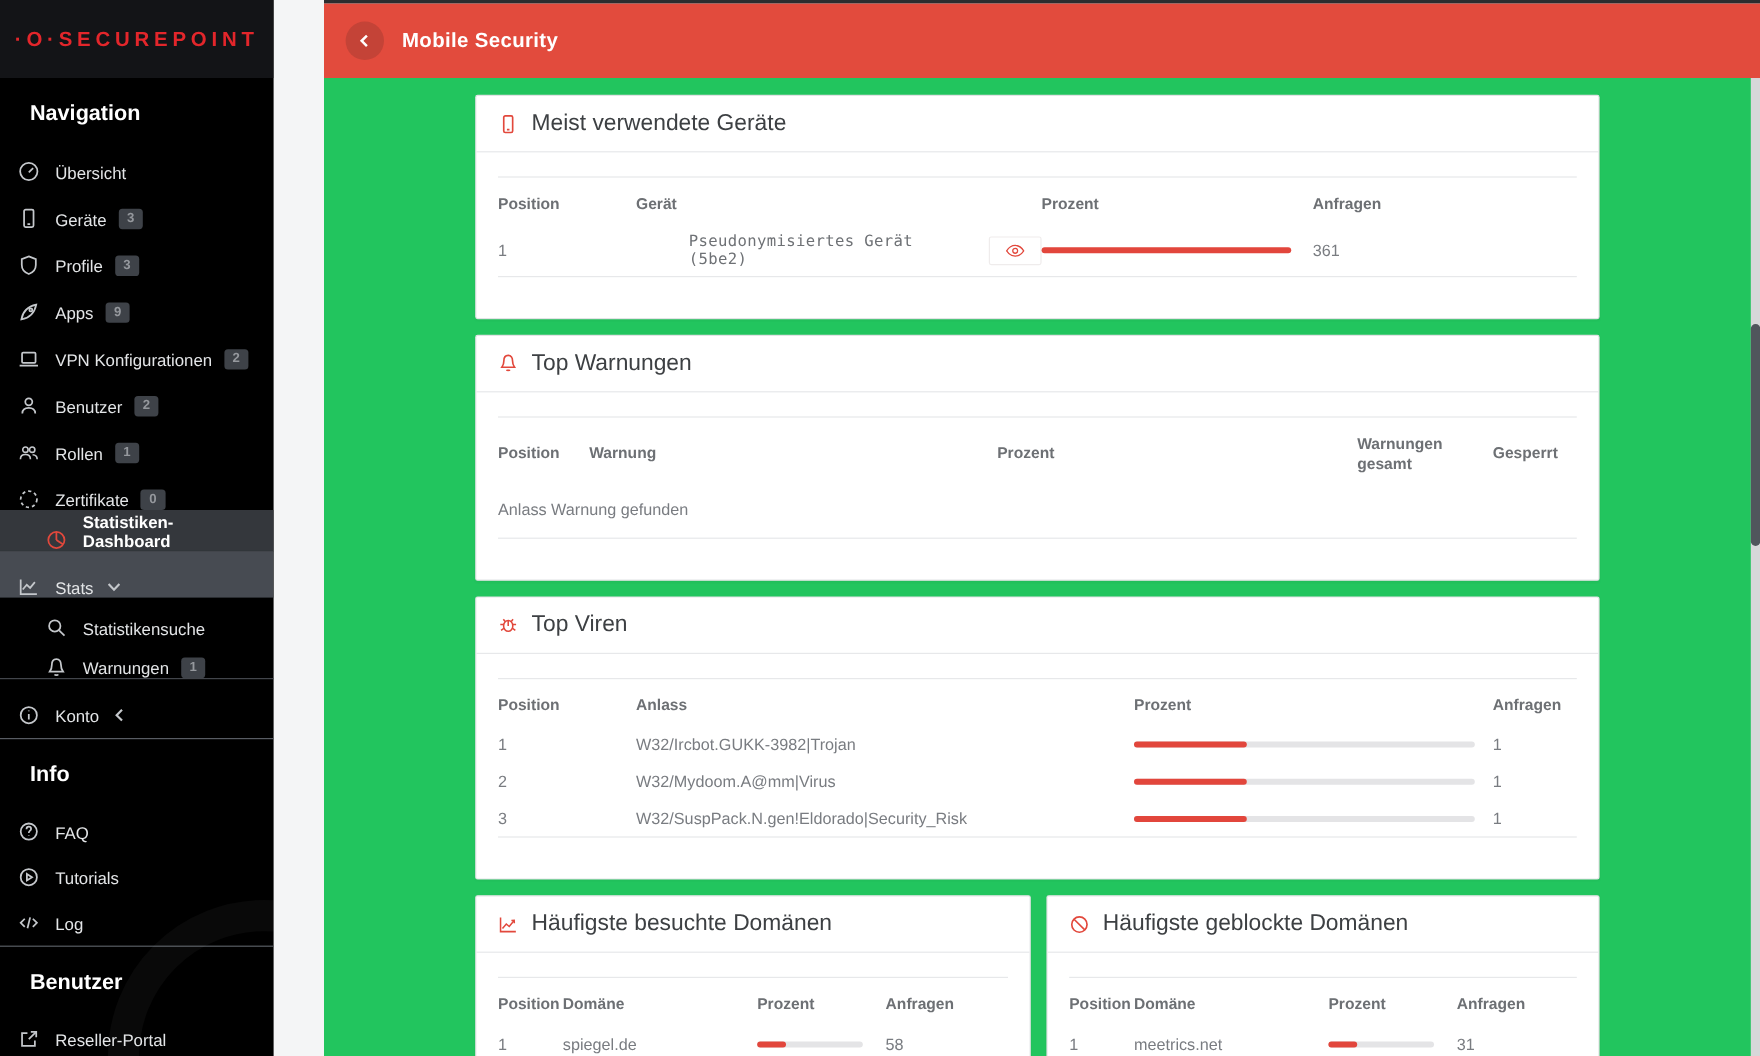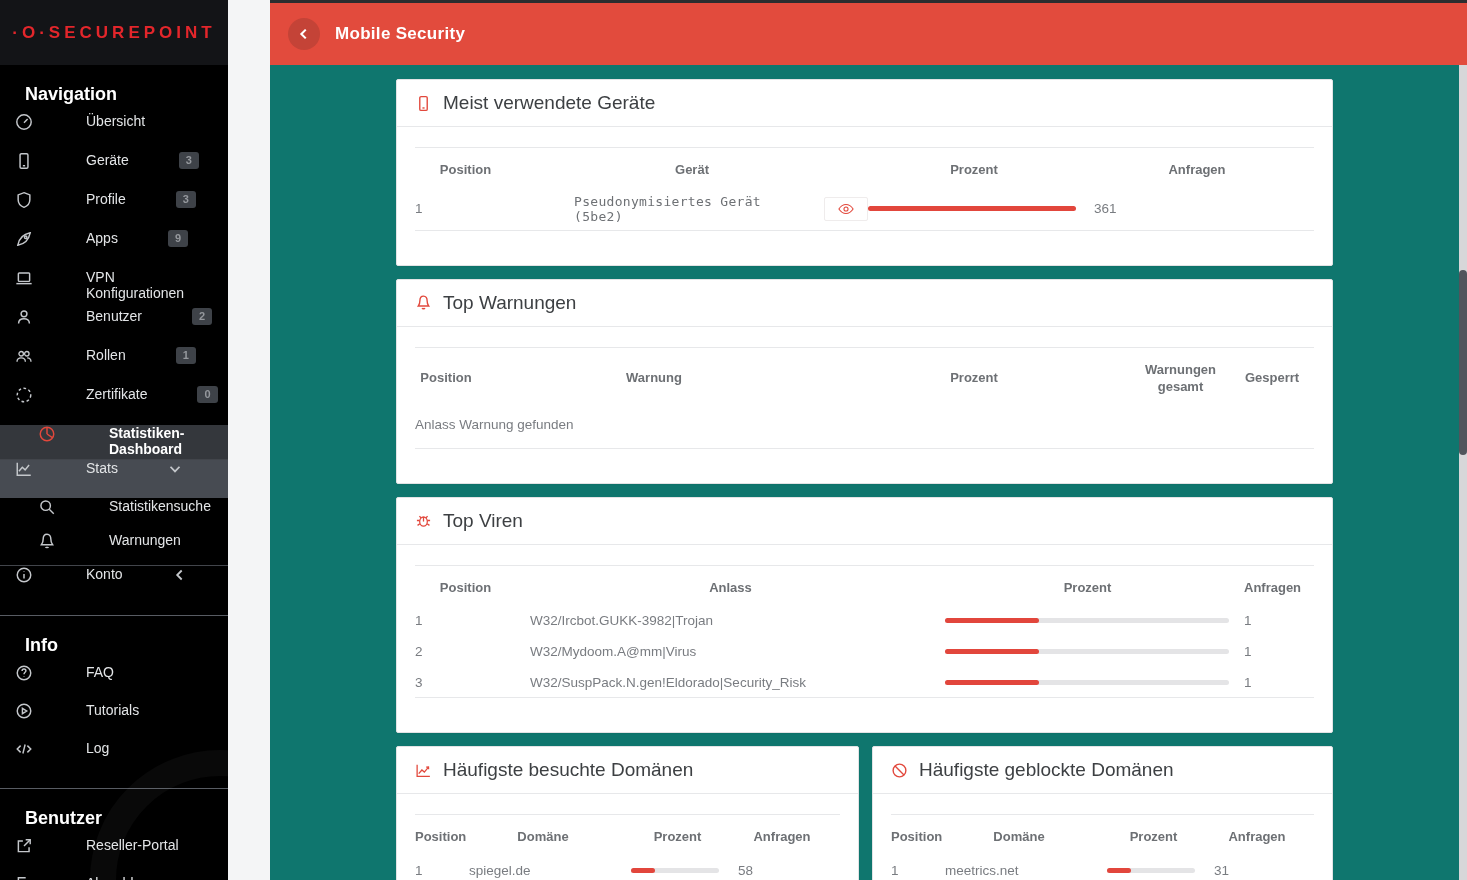--- a/index.html
+++ b/index.html
@@ -4,21 +4,21 @@
 <style>
   * { margin:0; padding:0; box-sizing:border-box; }
   html,body { width:1467px; height:880px; overflow:hidden; font-family:"Liberation Sans", sans-serif; background:#f4f5f6; }
 
   
   .sidebar { position:absolute; left:0; top:0; width:228px; height:880px; background:#000000; overflow:hidden; z-index:5; }
   .logo-area { height:65px; background:#131417; display:flex; align-items:center; justify-content:center; }
   .logo-text { color:#e3262b; font-weight:bold; font-size:17px; letter-spacing:4px; }
   .nav-section { padding-top:13px; }
   .nav-section-title { color:#ffffff; font-weight:bold; font-size:18px; padding:6px 15px 8px 25px; }
-  .nav-item { height:39px; display:flex; align-items:flex-start; padding:0 15px; color:#e3e5e7; font-size:14px; font-weight:500; cursor:pointer;gap:40px; }
+  .nav-item { height:39px; display:flex; align-items:flex-end; padding:0 15px; color:#e3e5e7; font-size:14px; font-weight:500; cursor:pointer; }
   .nav-item .i { width:18px; height:18px; color:#c4c7cb; flex:0 0 18px; }
   .nav-item .lbl { margin-left:13px; }
   .badge { margin-left:10px; background:#3e4248; color:#95989d; font-size:11px; line-height:1; padding:3px 7px; border-radius:3px; font-weight:bold; }
   .chev { margin-left:8px; width:12px; height:12px; color:#b9bcc1; }
   .nav-item.stats-row { background:#474b52; border-top:1px solid #42454b; }
   .nav-sub { height:34px; padding-left:38px; }
   .nav-sub.active { background:#34373c; font-weight:bold; color:#ffffff; }
   .nav-sub.active .i { color:#e2483c; }
   .nav-group-end { border-bottom:1px solid #42454b; }
   .nav-sep { border-top:1px solid #585c63; margin-top:10px; }
@@ -26,29 +26,29 @@
   .watermark { position:absolute; left:90px; bottom:-130px; width:260px; height:260px; border:26px solid rgba(255,255,255,0.035); border-radius:50%; pointer-events:none; }
 
   
   .topstrip { position:absolute; left:270px; top:0; width:1197px; height:3px; background:#2c2d2f; z-index:4; }
   .header { position:absolute; left:270px; top:3px; width:1428px; height:62px; background:#e24b3d; display:flex; align-items:center; padding-left:18px; z-index:4; }
   .back-btn { width:32px; height:32px; border-radius:50%; background:#c44337; display:flex; align-items:center; justify-content:center; cursor:pointer; }
   .back-btn svg { width:14px; height:14px; color:#ffffff; }
   .header-title { color:#ffffff; font-size:17px; font-weight:bold; margin-left:15px; letter-spacing:0.3px; }
 
   
-  .content { position:absolute; left:270px; top:65px; width:1197px; height:815px; background:#0f766e; overflow:hidden; }
+  .content { position:absolute; left:270px; top:65px; width:1197px; height:815px; background:#22c55e; overflow:hidden; }
   .cards-wrap { margin-left:126px; width:937px; padding-top:14px; }
   .card { background:#ffffff; border:1px solid #e2e3e5; border-radius:2px; box-shadow:0 1px 2px rgba(0,0,0,0.04); margin-bottom:13px; }
   .card-title { display:flex; align-items:center; gap:11px; padding:12px 18px; border-bottom:1px solid #e7e8ea; font-size:19px; color:#3d4043; }
   .card-title .i { width:17px; height:17px; color:#e2483c; flex:0 0 17px; }
   .card-body { padding:20px 18px 34px 18px; }
   .tbl { border-top:1px solid #e7e8ea; }
   .trow { display:grid; align-items:center; }
-  .thead { padding:13px 0 9px 0; font-size:13px; font-weight:bold; color:#6d7074;text-align:center; }
+  .thead { padding:13px 0 9px 0; font-size:13px; font-weight:bold; color:#6d7074; }
   .thead > div { padding-right:14px; line-height:1.35; }
   .tdata { min-height:31px; font-size:13.5px; color:#797c81; }
   .tdata.last { border-bottom:1px solid #e7e8ea; }
   .g-dev  { grid-template-columns:115px 338px 226px 1fr; }
   .g-warn { grid-template-columns:76px 340px 300px 113px 1fr; }
   .g-vir  { grid-template-columns:115px 415px 299px 1fr; }
   .g-dom  { grid-template-columns:54px 162px 107px 1fr; }
   .mono { font-family:"DejaVu Sans Mono", monospace; font-size:13px; color:#6e7175; letter-spacing:0.3px;margin-left:44px; }
   .dev-cell { display:flex; align-items:center; gap:12px; padding:6px 0; }
   .eye-btn { border:1px solid #efecec; border-radius:2px; padding:5px 13px; background:#fff; cursor:pointer; display:flex; align-items:center; }

